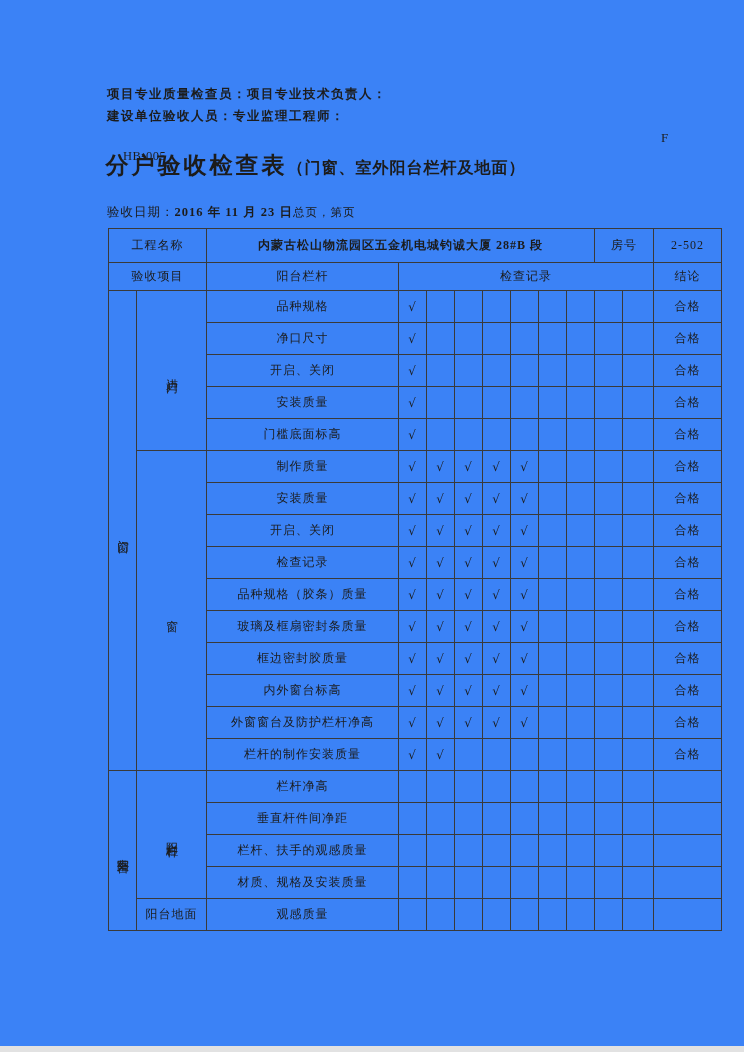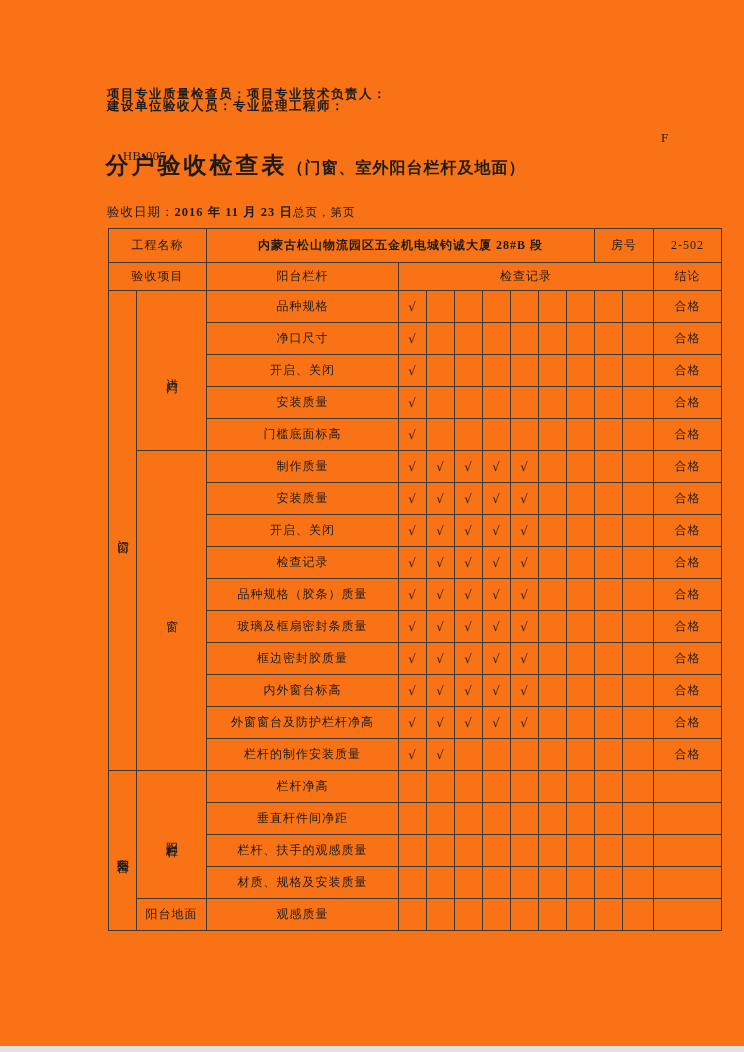--- a/index.html
+++ b/index.html
@@ -1,24 +1,24 @@
 <!DOCTYPE html>
 <html><head>
 <meta charset="utf-8">
 <style>
   * { box-sizing: border-box; }
   html, body { margin: 0; padding: 0; background: #ffffff; }
   .page {
-    position: relative; width: 744px; height: 1052px; background: #f97316;
+    position: relative; width: 744px; height: 1052px; background: #3b82f6;
     font-family: "Liberation Serif", "DejaVu Serif", serif; color: #1c1c1c;
     overflow: hidden;
   }
   .meta-line { position: absolute; left: 107px; font-size: 12.5px; font-weight: bold; letter-spacing: 1.5px; white-space: nowrap; }
   .meta-line.l1 { top: 86px; }
-  .meta-line.l2 { top: 98px; font-family: Liberation Mono, monospace; }
+  .meta-line.l2 { top: 108px; font-family: Liberation Mono, monospace; }
   .corner-letter { position: absolute; left: 661px; top: 130px; font-size: 13px; }
   .form-code { position: absolute; left: 107px; top: 149px; font-size: 12.5px; letter-spacing: 0.5px; margin-left: 16px; }
   .title-row { position: absolute; left: 0; top: 150px; width: 631px; text-align: center; white-space: nowrap; }
   .title-main { font-size: 23px; font-weight: bold; letter-spacing: 3px; }
   .title-sub { font-size: 16px; font-weight: bold; letter-spacing: 1px; }
   .date-line { position: absolute; left: 107px; top: 204px; font-size: 12.5px; letter-spacing: 1px; white-space: nowrap; }
   .date-value { font-weight: bold; }
   .page-note { font-size: 11.5px; margin-top: 16px; }
 
   table.form {

